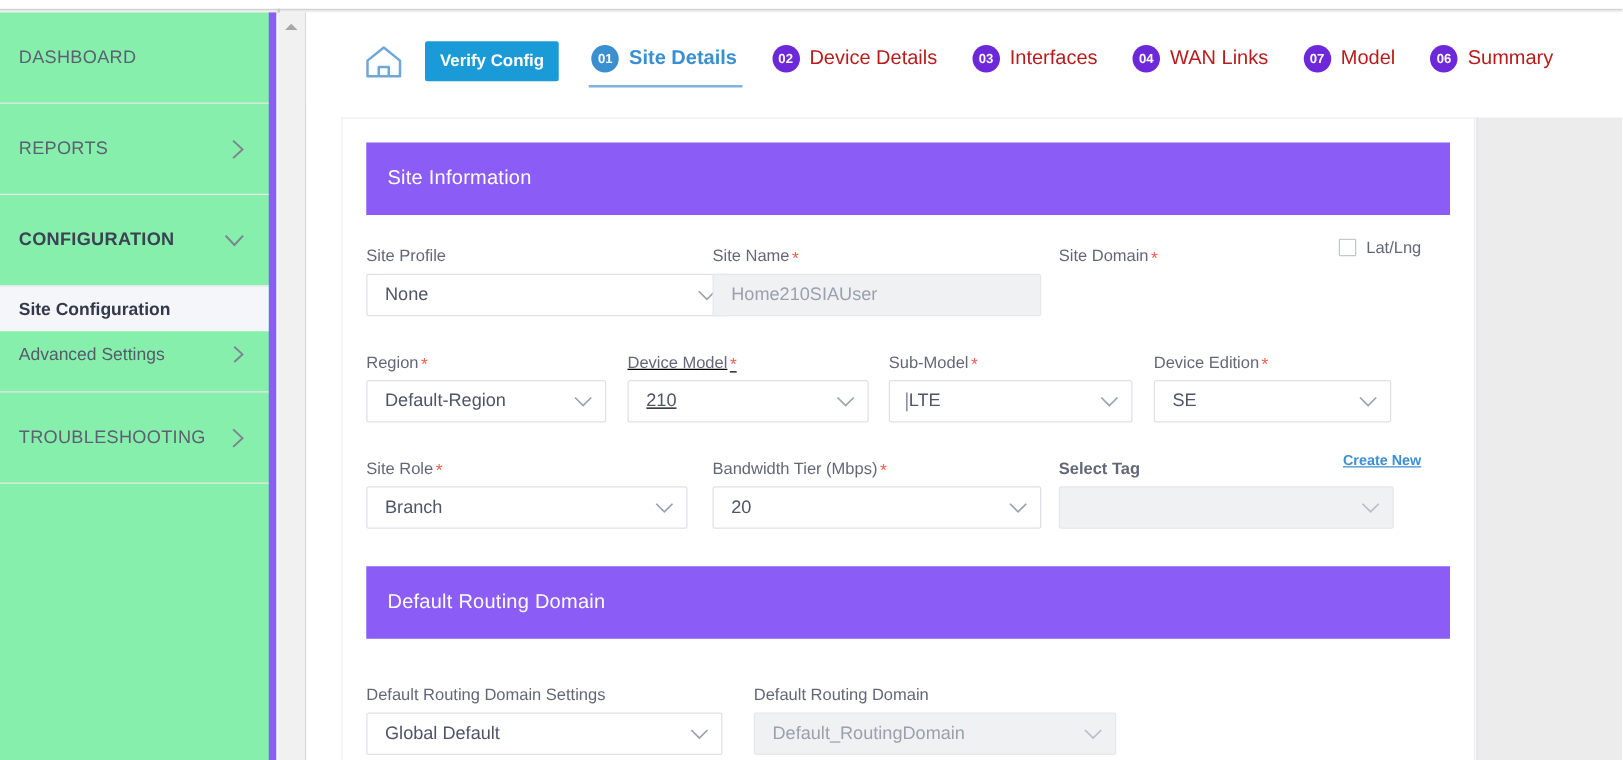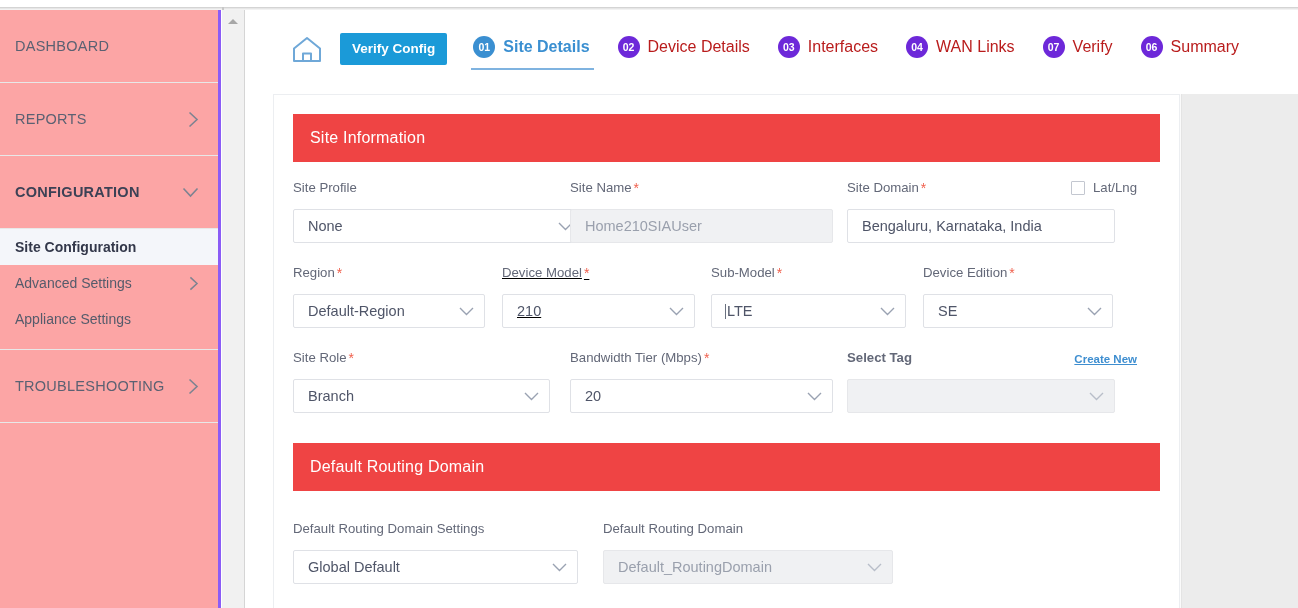--- a/index.html
+++ b/index.html
@@ -36,22 +36,22 @@
     background: #f2f2f2;
   }
   .top-strip .notch {
     position: absolute; left: 222px; top: 7px; width: 2px; height: 4px;
     background: #c8c8c8;
   }
 
   
   .sidebar {
     position: absolute; left: 0; top: 10px; width: 221px; height: 598px;
-    background: #fca5a5;
-    border-right: 3px solid #8b5cf6;
+    background: #86efac;
+    border-right: 6px solid #8b5cf6;
     overflow: hidden;
   }
   .nav-group {
     border-bottom: 1px solid #e8e8e8;
   }
   .nav-top {
     display: flex; align-items: center; justify-content: space-between;
     height: 72px;
     padding: 0 19px 0 15px;
     color: #5b6172;
@@ -177,40 +177,40 @@
     border-left: 1px solid #e4e4e4;
   }
   .page-bg-gap {
     position: absolute; left: 908px; top: 84px;
     width: 28px; height: 524px;
     background: #fbfbfb;
   }
 
   .panel { position: relative; }
   .panel-header {
-    height: 48px;
+    height: 58px;
     margin: 19px 19px 0 19px;
-    background: #ef4444;
+    background: #8b5cf6;
     color: #ffffff;
     display: flex; align-items: center;
     padding-left: 17px;
     font-size: 16px;
     letter-spacing: 0.2px;
   }
   .panel-body { padding: 18px 19px 6px 19px; }
 
   .form-row {
     display: flex;
     margin-bottom: 4px;
   }
   .field { position: relative; }
   .field-label {
     font-size: 13.2px;
     color: #636878;
-    display: flex; align-items: flex-start;
+    display: flex; align-items: flex-end;
     height: 22px;
     white-space: nowrap;
   }
   .req {
     color: #f0604d;
     font-size: 14px;
     margin-left: 2px;
     line-height: 1;
     position: relative; top: 1px;
   }
@@ -322,23 +322,20 @@
           <span>Site Configuration</span>
         </div>
         <div class="subnav-item">
           <span>Advanced Settings</span>
           <span class="nav-chev chev-right">
             <svg width="10" height="15" viewBox="0 0 10 15">
                 <polyline points="1.4,1.4 8,7.5 1.4,13.6" fill="none" stroke="#7d8391" stroke-width="1.5"></polyline>
               </svg>
           </span>
         </div>
-        <div class="subnav-item">
-          <span>Appliance Settings</span>
-        </div>
         <div class="subnav-spacer"></div>
       </div>
     </div>
 
     <div class="nav-group">
       <div class="nav-top">
         <span>TROUBLESHOOTING</span>
         <span class="nav-chev chev-right">
           <svg width="11" height="17" viewBox="0 0 11 17">
               <polyline points="1.5,1.5 9,8.5 1.5,15.5" fill="none" stroke="#7d8391" stroke-width="1.6"></polyline>
@@ -377,21 +374,21 @@
       <div class="tab">
         <span class="badge">03</span>
         <span class="tab-label">Interfaces</span>
       </div>
       <div class="tab">
         <span class="badge">04</span>
         <span class="tab-label">WAN Links</span>
       </div>
       <div class="tab">
         <span class="badge">07</span>
-        <span class="tab-label">Verify</span>
+        <span class="tab-label">Model</span>
       </div>
       <div class="tab">
         <span class="badge">06</span>
         <span class="tab-label">Summary</span>
       </div>
     </div>
 
     <div class="page-bg-gap"></div>
     <div class="page-bg-right"></div>
 
@@ -427,23 +424,20 @@
             </div>
 
             <div class="field" style="width:290px;">
               <div class="field-label">
                 <span>Site Domain</span>
                 <span class="req">*</span>
               </div>
               <div class="latlng">
                 <span class="checkbox"></span>
                 <span>Lat/Lng</span>
-              </div>
-              <div class="ctrl input" style="width:268px;">
-                <span class="val">Bengaluru, Karnataka, India</span>
               </div>
             </div>
           </div>
 
           <div class="form-row" style="margin-top:22px;">
             <div class="field" style="width:209px;">
               <div class="field-label">
                 <span>Region</span>
                 <span class="req">*</span>
               </div>

